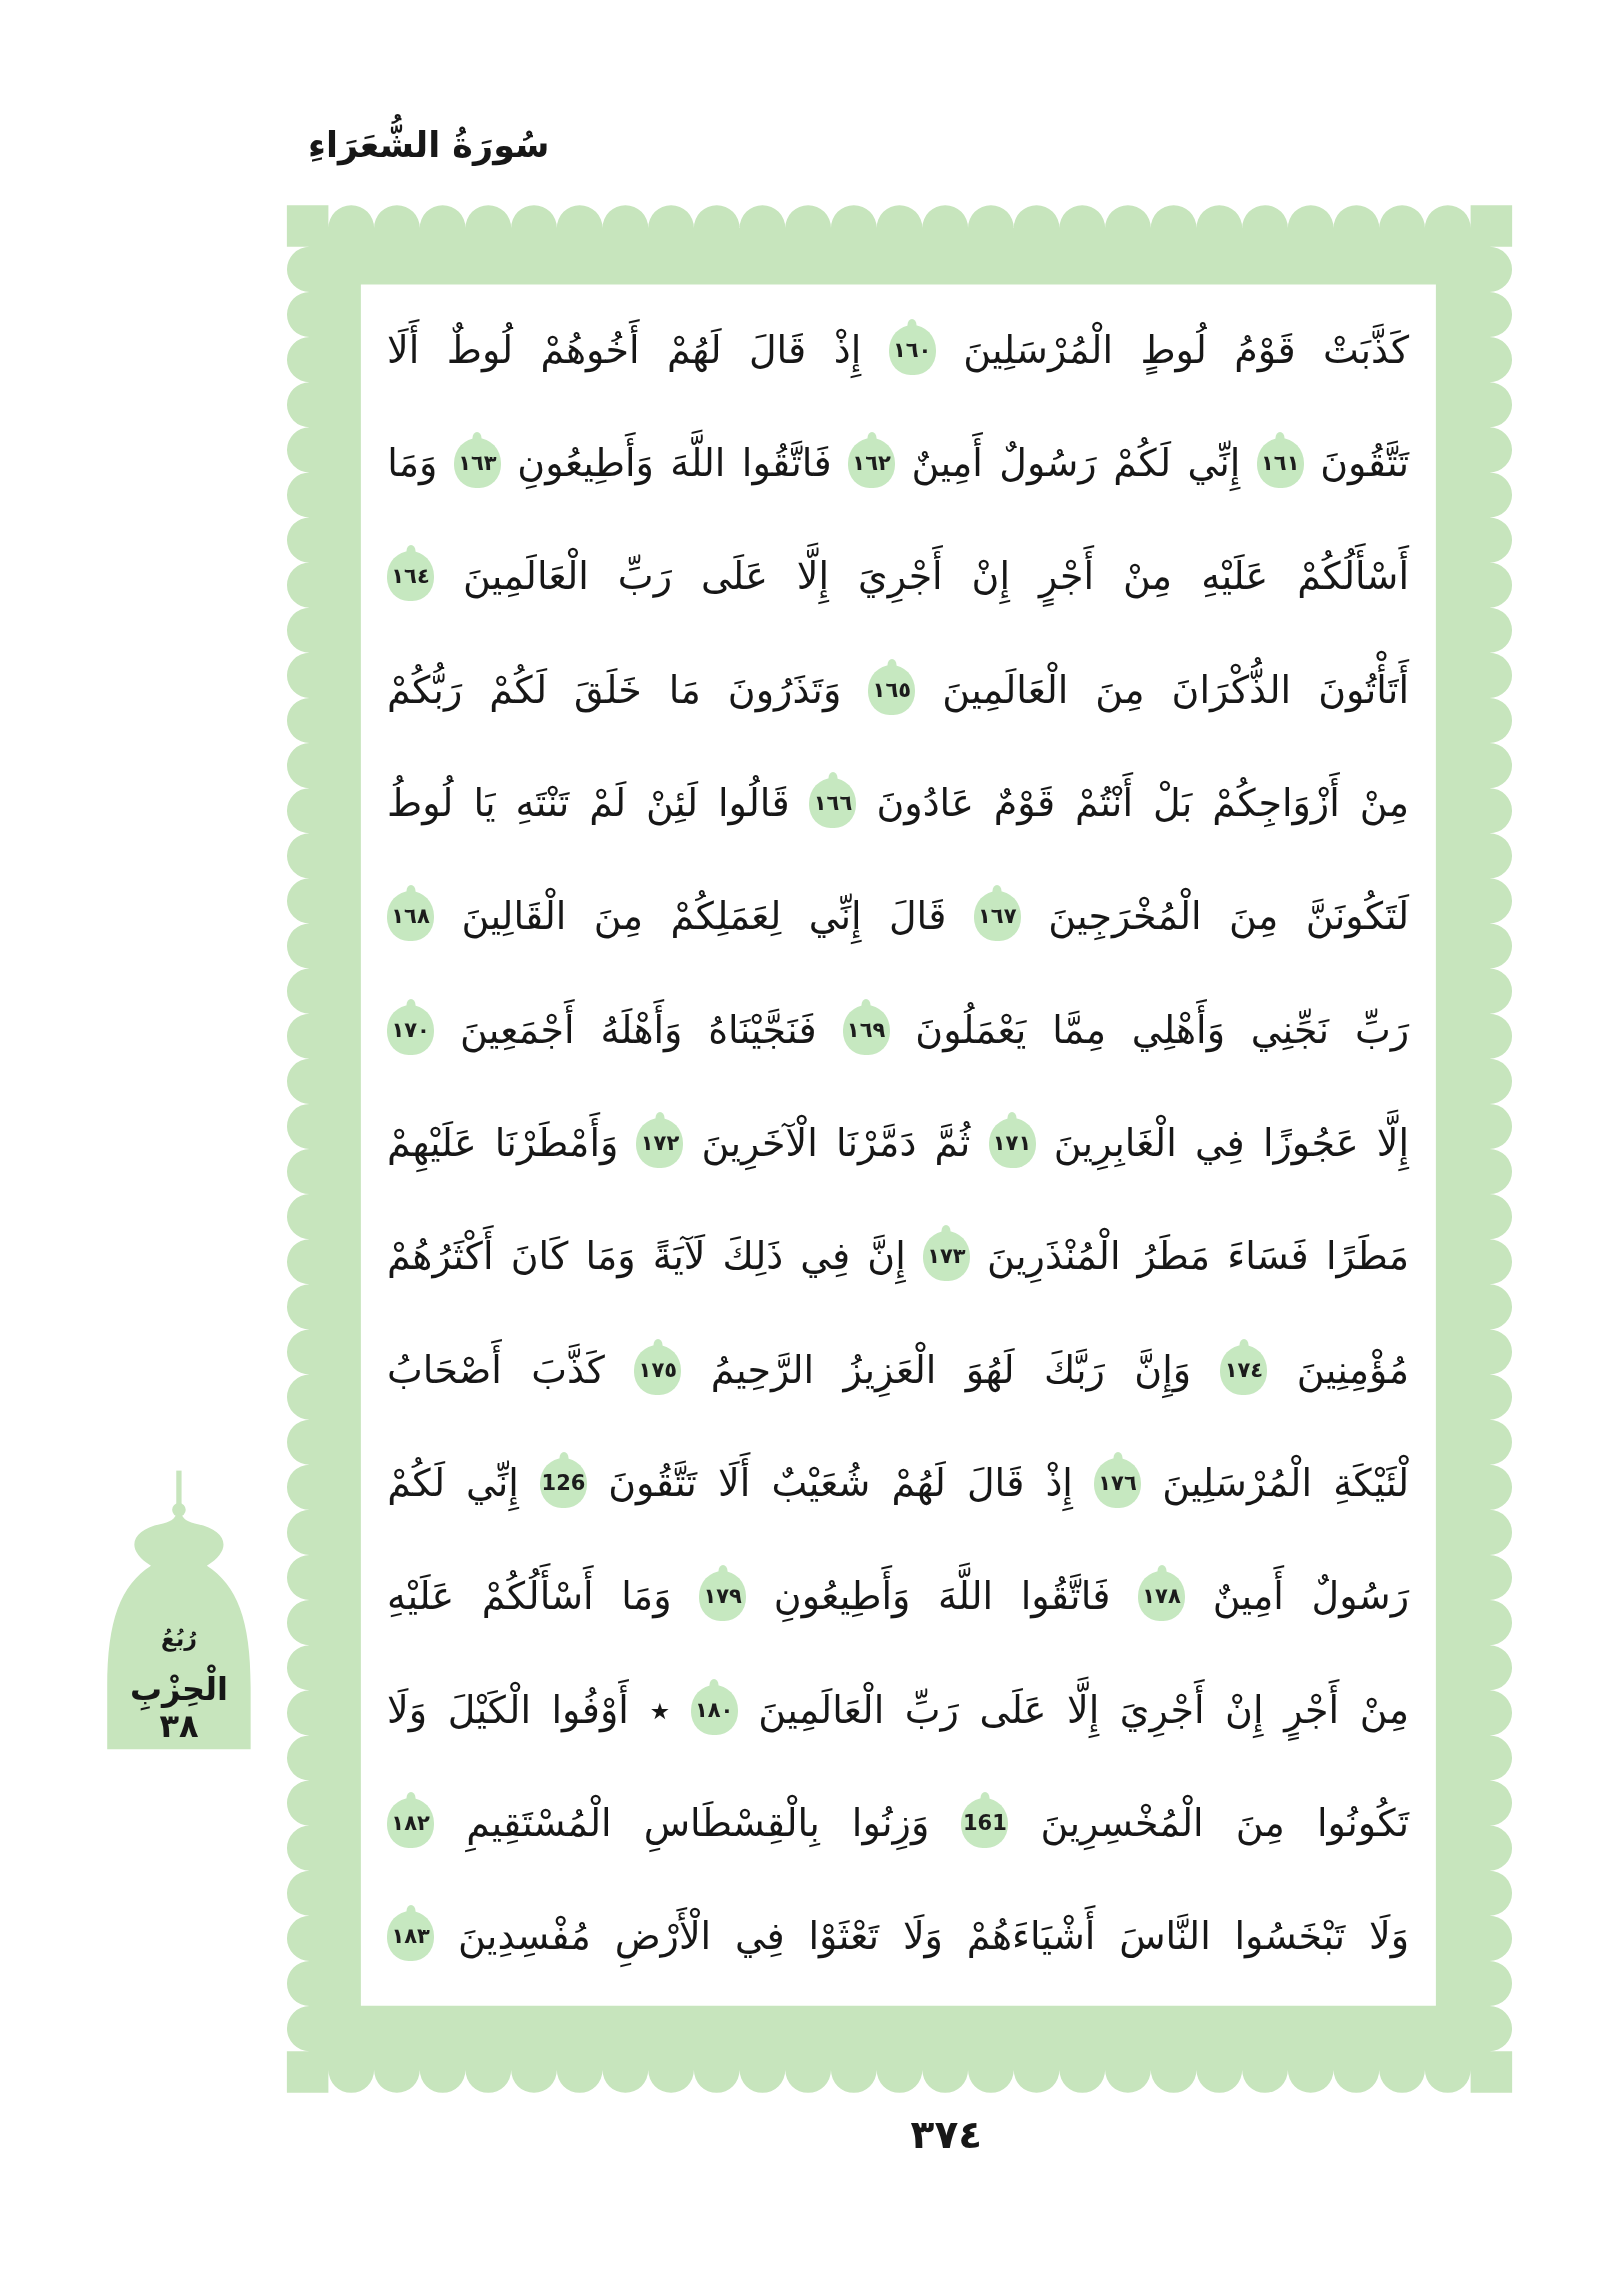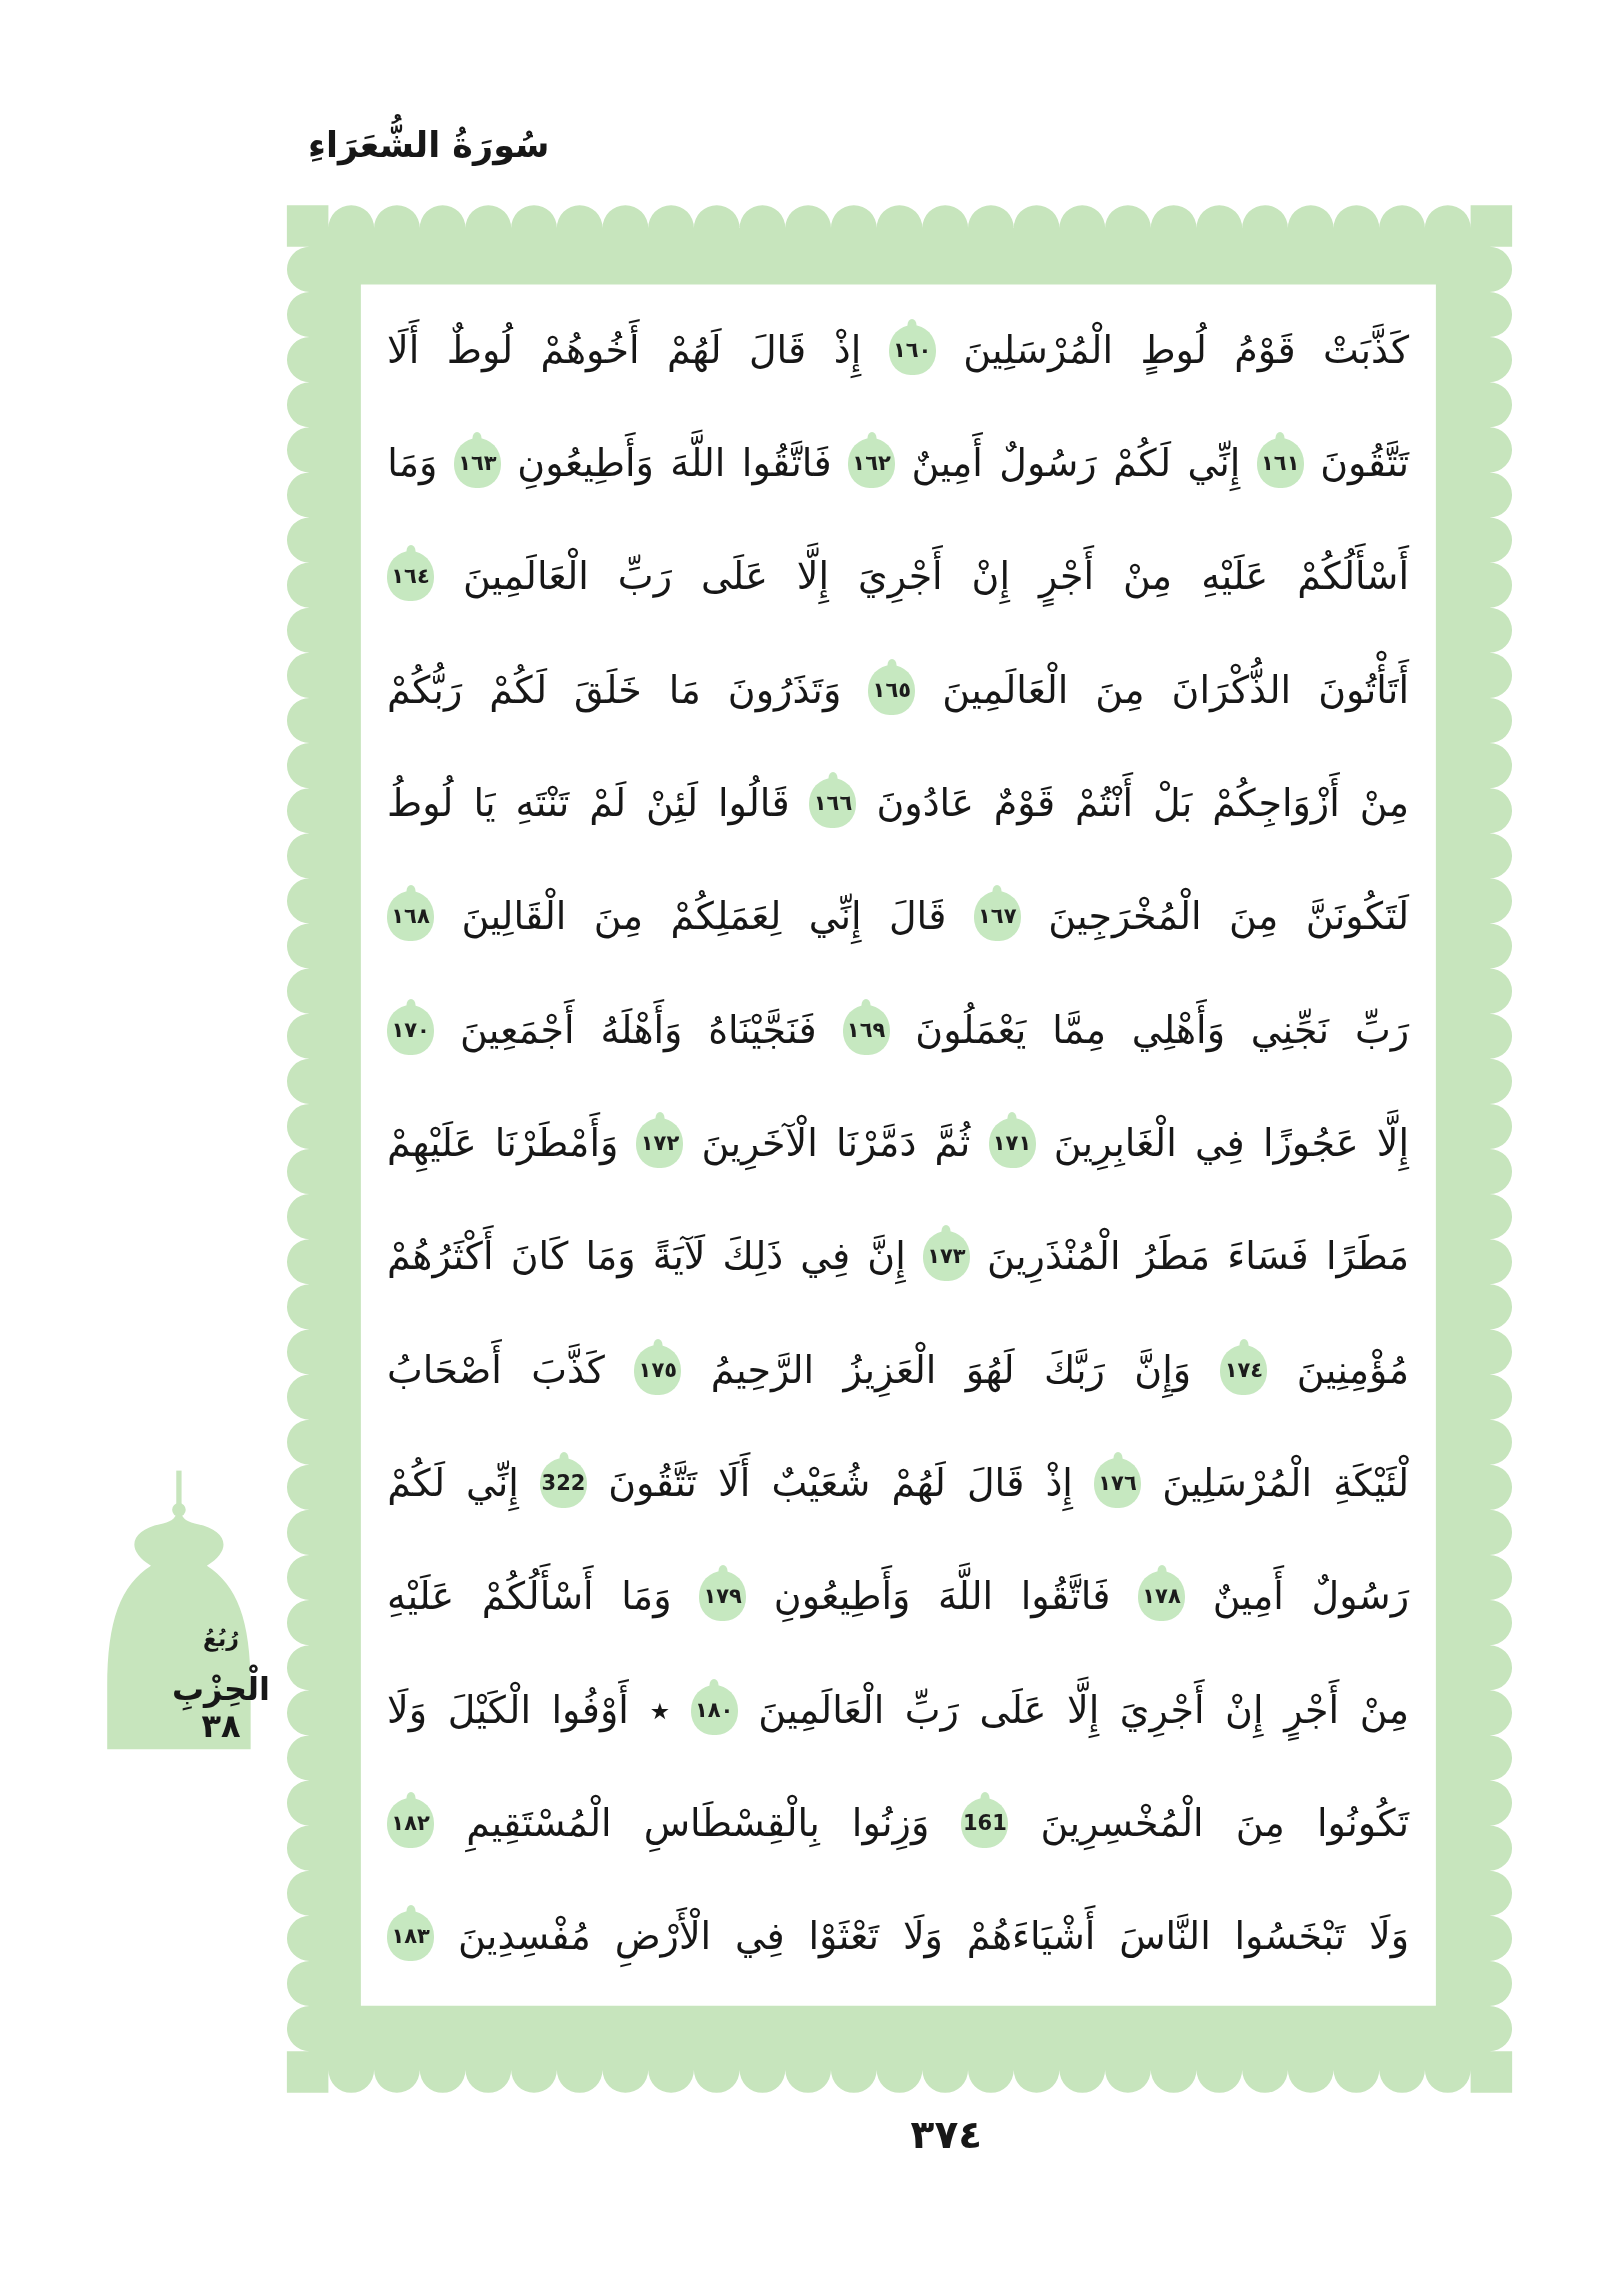--- a/index.html
+++ b/index.html
@@ -46,21 +46,21 @@
   }
   .vmark::before{
     content:"";position:absolute;top:-6px;left:50%;
     transform:translateX(-50%);
     width:9px;height:12px;background:var(--marker-green);
     border-radius:50% 50% 0 0;
   }
   .hizb-label{
     position:absolute;left:107px;top:1617px;width:144px;height:136px;
     display:flex;flex-direction:column;align-items:center;justify-content:center;
-    direction:rtl;color:var(--ink);text-align:center;line-height:1.15;padding-left:42px;
+    direction:rtl;color:var(--ink);text-align:center;line-height:1.15;
   }
   .hizb-quarter{font-size:22px;font-weight:bold;}
   .hizb-word{font-size:32px;font-weight:bold;margin-top:20px;}
   .hizb-num{font-size:32px;font-weight:bold;}
   .page-number{
     position:absolute;left:822px;top:2108px;width:160px;height:53px;
     text-align:right;font-size:39px;font-weight:bold;color:var(--ink);
     line-height:53px;
   }
 </style>
@@ -214,21 +214,21 @@
       <div class="qline">
         <span class="word">لْئَيْكَةِ</span>
         <span class="word">الْمُرْسَلِينَ</span>
         <span class="vmark">١٧٦</span>
         <span class="word">إِذْ</span>
         <span class="word">قَالَ</span>
         <span class="word">لَهُمْ</span>
         <span class="word">شُعَيْبٌ</span>
         <span class="word">أَلَا</span>
         <span class="word">تَتَّقُونَ</span>
-        <span class="vmark">322</span>
+        <span class="vmark">126</span>
         <span class="word">إِنِّي</span>
         <span class="word">لَكُمْ</span>
       </div>
       <div class="qline">
         <span class="word">رَسُولٌ</span>
         <span class="word">أَمِينٌ</span>
         <span class="vmark">١٧٨</span>
         <span class="word">فَاتَّقُوا</span>
         <span class="word">اللَّهَ</span>
         <span class="word">وَأَطِيعُونِ</span>

